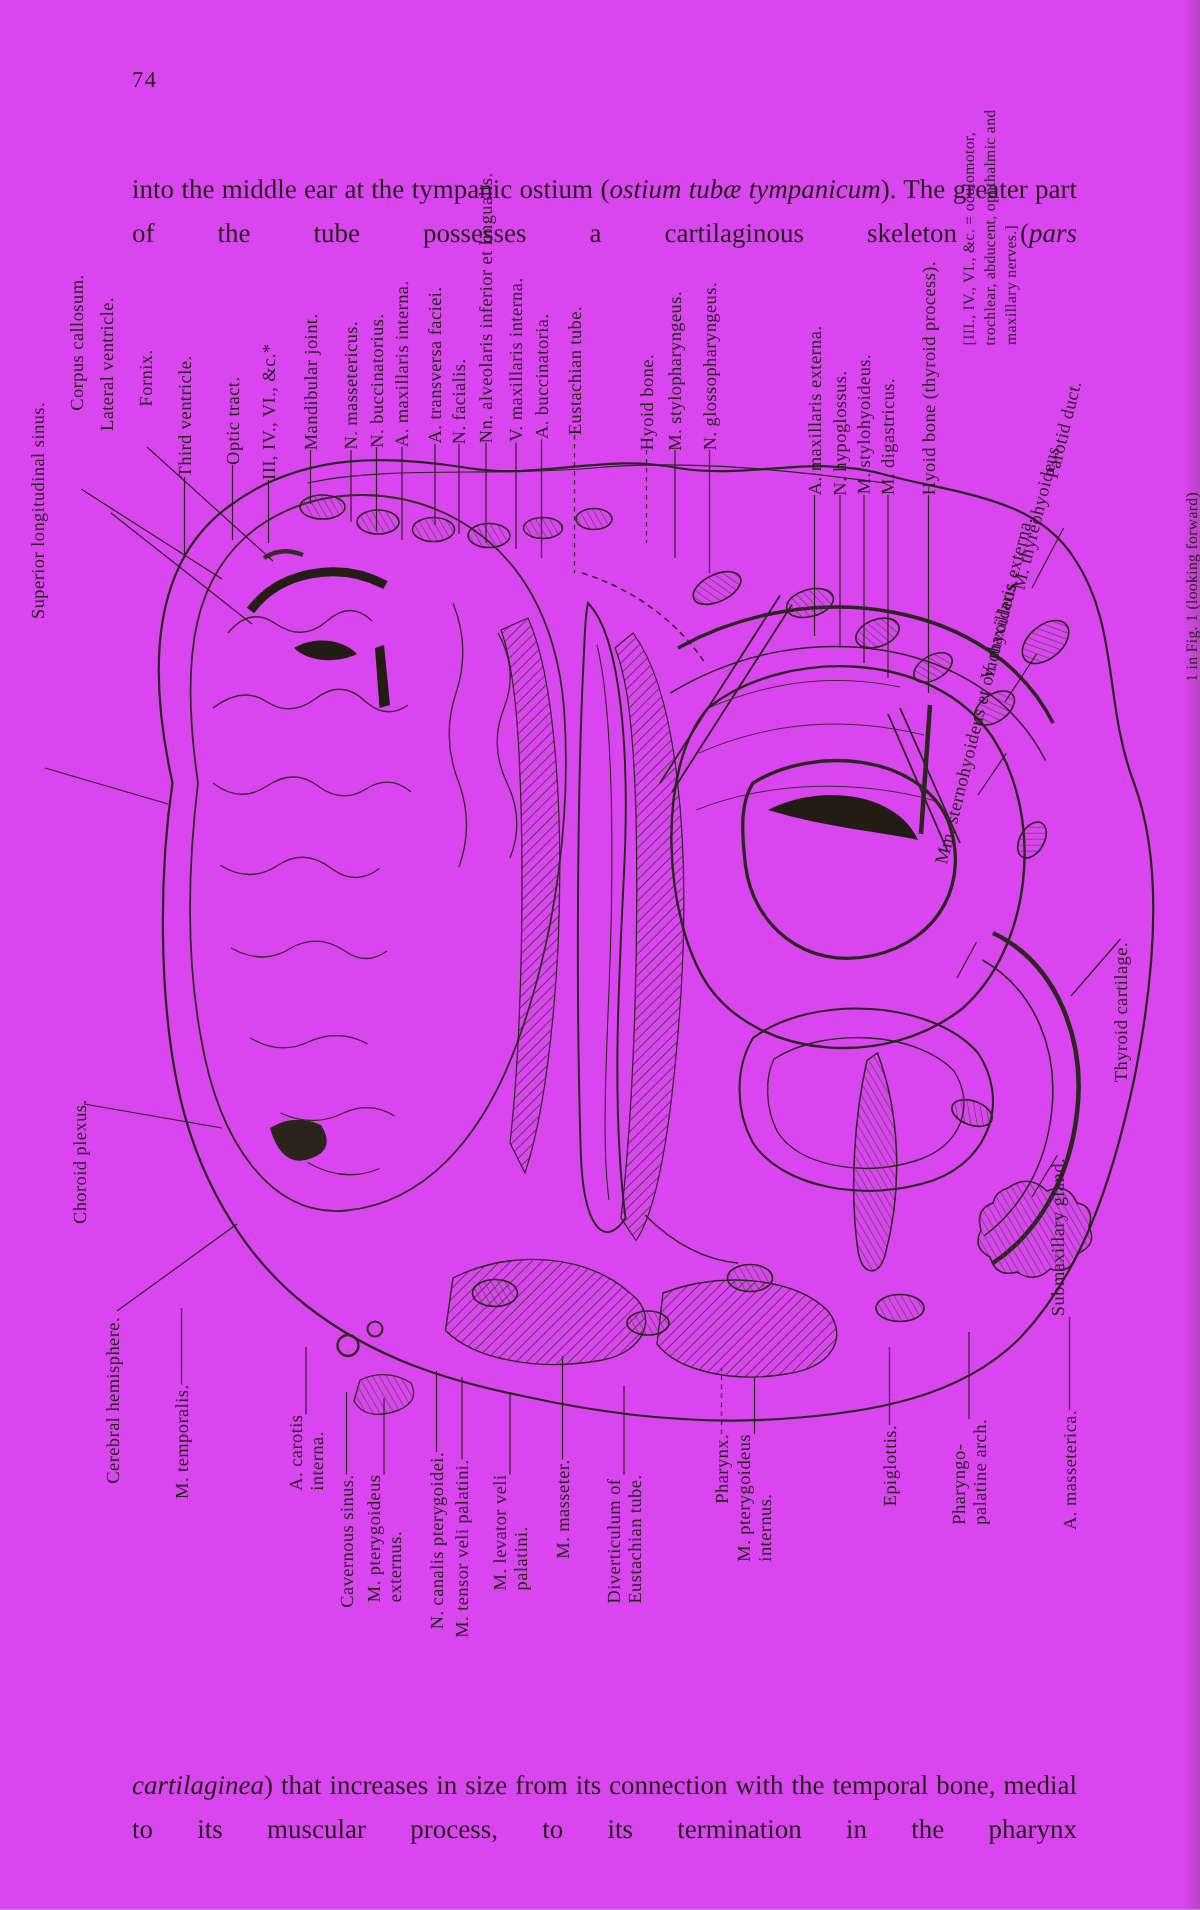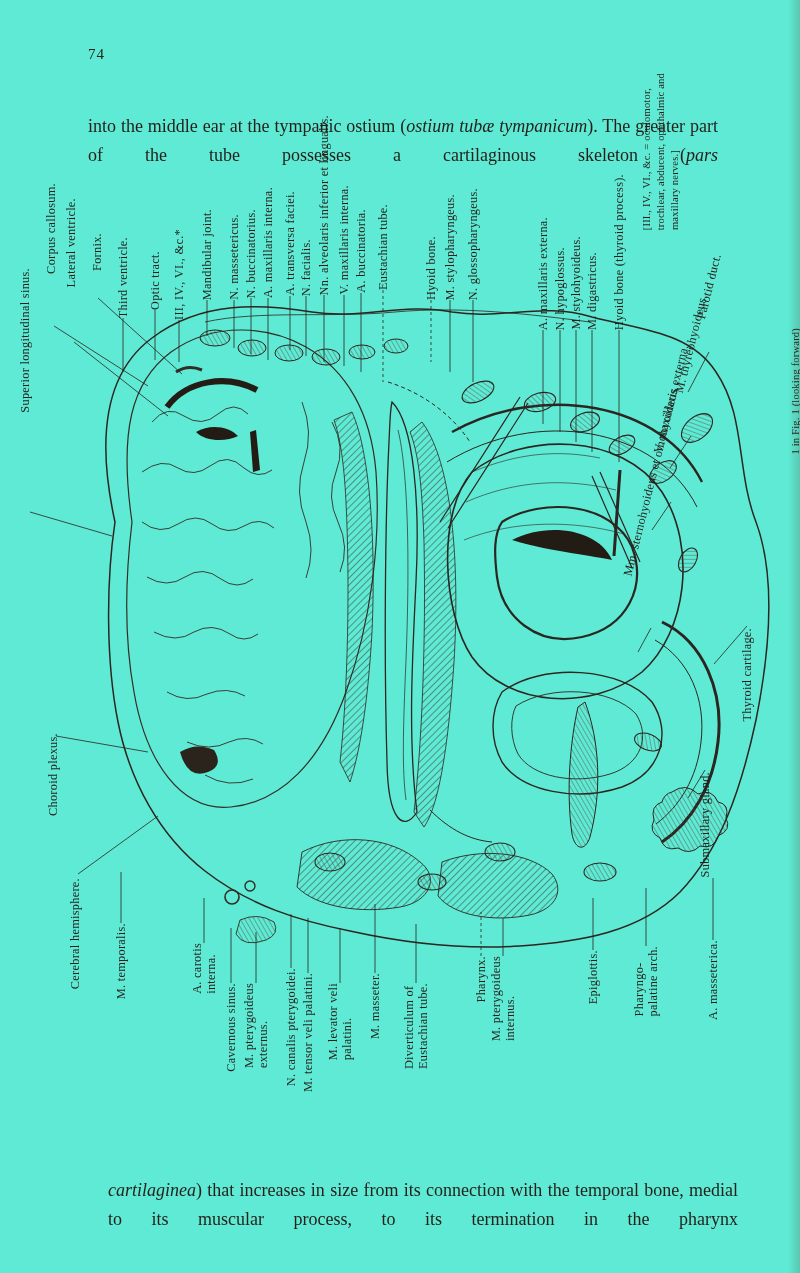--- a/index.html
+++ b/index.html
@@ -1,27 +1,27 @@
 <!DOCTYPE html>
 <html><head>
 <meta charset="utf-8">
 <style>
   html,body{margin:0;padding:0;background:#b9b4a8;}
   .page{
     position:relative;width:800px;height:1273px;overflow:hidden;
-    background:#5eead4;color:#241f19;
+    background:#d946ef;color:#241f19;
     font-family:"Liberation Serif", serif;
   }
   .pageno{position:absolute;left:88px;top:46px;font-size:15px;letter-spacing:1px;}
   .runhead{position:absolute;left:140px;top:46px;width:520px;text-align:center;
     font-size:15px;letter-spacing:2.5px;}
   .para{position:absolute;left:88px;width:630px;font-size:18px;line-height:1.62;
     text-align:justify;text-align-last:justify;}
   .p-top{top:94px;}
-  .p-bottom{top:1158px;margin-left:20px;}
+  .p-bottom{top:1158px;}
   .para i{font-style:italic;}
   .vlab{
     position:absolute;
     writing-mode:vertical-rl;
     transform:rotate(180deg);
     font-size:12.3px;line-height:1.14;letter-spacing:.3px;
     white-space:pre-line;color:#241f19;
   }
   .vlab.sm{font-size:10.5px;letter-spacing:.2px;line-height:1.2;}
   .vlab.tilt{transform:rotate(194deg);}

